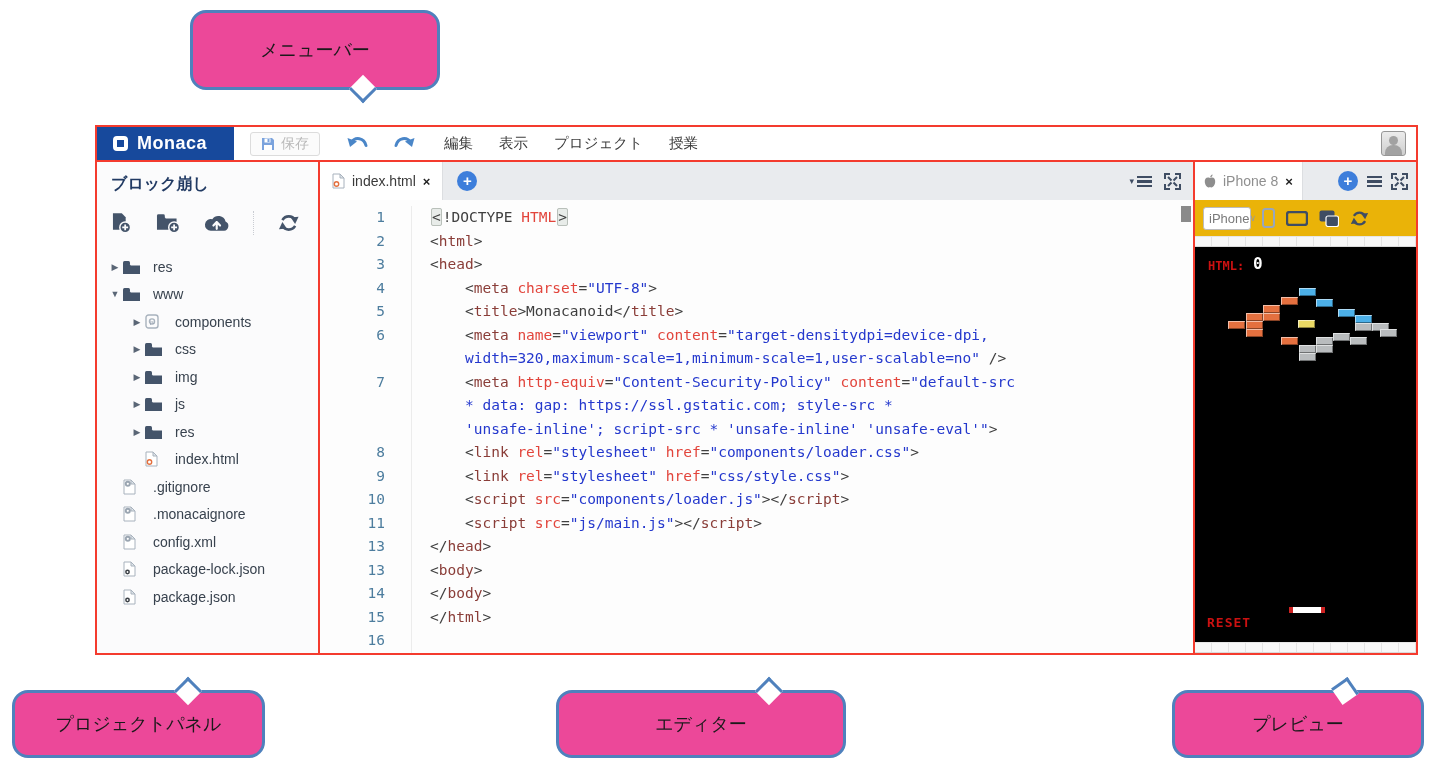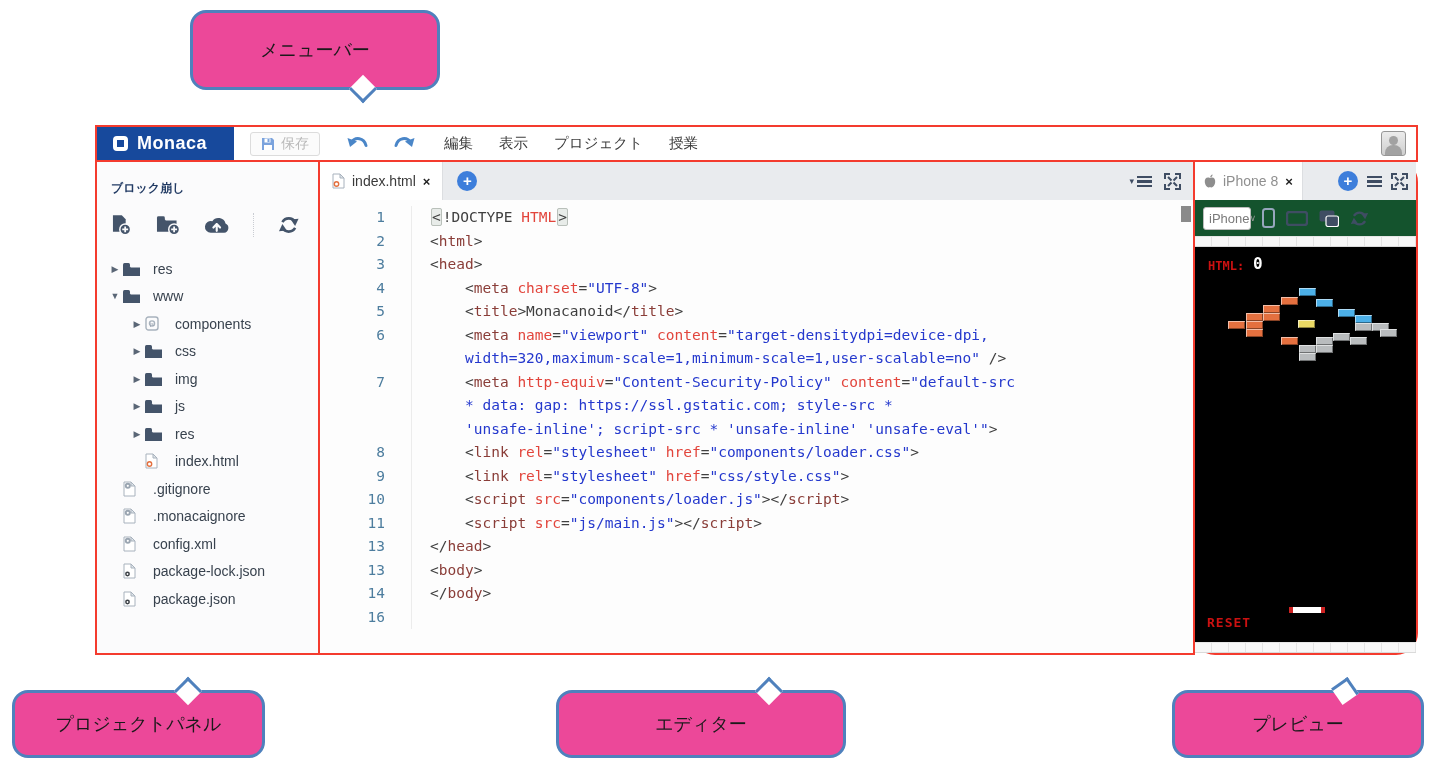--- a/index.html
+++ b/index.html
@@ -30,21 +30,21 @@
   .undoredo{margin-left:26px;display:flex;gap:22px;align-items:center;}
   #menus{display:flex;gap:26px;margin-left:28px;font-size:14.5px;color:#3c3c3c;}
   #menus span{cursor:default;}
   #avatar{margin-left:auto;margin-right:10px;width:25px;height:25px;border:1px solid #979797;border-radius:3px;
           background:linear-gradient(#ececec,#cfcfcf);position:relative;overflow:hidden;}
   #avatar .head{position:absolute;left:7px;top:4px;width:9px;height:9px;border-radius:50%;background:#a2a2a2;}
   #avatar .body{position:absolute;left:3px;top:13px;width:17px;height:12px;border-radius:8px 8px 0 0;background:#a2a2a2;}
 
   
   #project{left:0;top:35px;width:225px;height:495px;background:#fbfbfc;}
-  #ptitle{margin:18px 0 0 14px;font-size:12px;font-weight:bold;color:#213a63;}
+  #ptitle{margin:12px 0 0 14px;font-size:16px;font-weight:bold;color:#213a63;}
   #pactions{display:flex;align-items:center;margin:16px 10px 0 14px;gap:24px;}
   #pactions .spacer{flex:1;border-left:1px dotted #c9ccd2;height:24px;}
   #tree{margin-top:18px;font-size:14px;color:#38424e;}
   .trow{height:27.5px;display:flex;align-items:center;cursor:default;}
   .trow .arr{width:16px;font-size:9px;color:#5a6676;text-align:center;flex:0 0 16px;}
   .trow .ticon{width:20px;display:flex;align-items:center;flex:0 0 20px;}
   .trow .lbl{margin-left:10px;white-space:nowrap;}
 
   
   #editor{left:223px;top:35px;width:877px;height:495px;background:#fff;display:flex;flex-direction:column;}
@@ -62,21 +62,21 @@
   #codewrap{position:relative;flex:1;overflow:hidden;background:#fdfdfd;}
   #code{padding-top:6px;font-family:"DejaVu Sans Mono","Liberation Mono",monospace;font-size:14.5px;}
   .crow{display:flex;height:23.5px;line-height:23.5px;white-space:pre;}
   .gut{flex:0 0 92px;text-align:right;padding-right:26px;color:#4d7d9e;border-right:1px solid #ececec;}
   .cline{padding-left:18px;}
   .pn{color:#3f3f3f;} .tag{color:#8a3d38;} .attr{color:#e2453c;} .str{color:#2438cd;}
   .hl{color:#3f3f3f;background:#e8ece9;border:1px solid #b9c0ba;border-radius:2px;margin:0 1px;}
   #vthumb{position:absolute;right:2px;top:6px;width:10px;height:16px;background:#8a8a8a;}
 
   
-  #preview{left:1098px;top:35px;width:225px;height:495px;background:#14532d;display:flex;flex-direction:column;border-radius:22px;}
+  #preview{left:1098px;top:35px;width:225px;height:495px;background:#eab308;display:flex;flex-direction:column;}
   #ptabbar .tab{padding:0 9px;color:#8f8f8f;}
   #pvtools{height:36px;display:flex;align-items:center;gap:11px;padding:0 8px;flex:0 0 36px;}
   #devsel{width:48px;height:23px;border:1px solid #bcbcbc;border-radius:3px;color:#7a7a7a;font-size:13px;
           display:flex;align-items:center;justify-content:space-between;padding:0 5px;background:#fff;}
   .ruler{height:11px;background:repeating-linear-gradient(90deg,#f7f7f7 0 16px,#e3e3e3 16px 17px);border-top:1px solid #e6e6e6;border-bottom:1px solid #dadada;flex:0 0 11px;}
   #game{position:relative;flex:1;background:#000;font-family:"DejaVu Sans Mono","Liberation Mono",monospace;overflow:hidden;}
   #scoreLbl{position:absolute;left:13px;top:12px;color:#cc1111;font-size:12px;font-weight:bold;}
   #scoreVal{position:absolute;left:58px;top:7px;color:#fff;font-size:16px;font-weight:bold;}
   #resetBtn{position:absolute;left:12px;bottom:12px;color:#cc1111;font-size:13px;font-weight:bold;letter-spacing:1px;cursor:pointer;}
   .blk{position:absolute;width:17px;height:8px;box-shadow:inset 1px 1px 0 rgba(255,255,255,.55),inset -1px -1px 0 rgba(0,0,0,.4);}
@@ -342,20 +342,21 @@
             <div class="crow"><span class="gut">7</span><span class="cline" style="padding-left: 53px;"><span class="pn">&lt;</span><span class="tag">meta</span><span class="pn"> </span><span class="attr">http-equiv</span><span class="pn">=</span><span class="str">"Content-Security-Policy"</span><span class="pn"> </span><span class="attr">content</span><span class="pn">=</span><span class="str">"default-src</span></span></div>
             <div class="crow"><span class="gut"></span><span class="cline" style="padding-left: 53px;"><span class="str">* data: gap: https://ssl.gstatic.com; style-src *</span></span></div>
             <div class="crow"><span class="gut"></span><span class="cline" style="padding-left: 53px;"><span class="str">'unsafe-inline'; script-src * 'unsafe-inline' 'unsafe-eval'"</span><span class="pn">&gt;</span></span></div>
             <div class="crow"><span class="gut">8</span><span class="cline" style="padding-left: 53px;"><span class="pn">&lt;</span><span class="tag">link</span><span class="pn"> </span><span class="attr">rel</span><span class="pn">=</span><span class="str">"stylesheet"</span><span class="pn"> </span><span class="attr">href</span><span class="pn">=</span><span class="str">"components/loader.css"</span><span class="pn">&gt;</span></span></div>
             <div class="crow"><span class="gut">9</span><span class="cline" style="padding-left: 53px;"><span class="pn">&lt;</span><span class="tag">link</span><span class="pn"> </span><span class="attr">rel</span><span class="pn">=</span><span class="str">"stylesheet"</span><span class="pn"> </span><span class="attr">href</span><span class="pn">=</span><span class="str">"css/style.css"</span><span class="pn">&gt;</span></span></div>
             <div class="crow"><span class="gut">10</span><span class="cline" style="padding-left: 53px;"><span class="pn">&lt;</span><span class="tag">script</span><span class="pn"> </span><span class="attr">src</span><span class="pn">=</span><span class="str">"components/loader.js"</span><span class="pn">&gt;&lt;/</span><span class="tag">script</span><span class="pn">&gt;</span></span></div>
             <div class="crow"><span class="gut">11</span><span class="cline" style="padding-left: 53px;"><span class="pn">&lt;</span><span class="tag">script</span><span class="pn"> </span><span class="attr">src</span><span class="pn">=</span><span class="str">"js/main.js"</span><span class="pn">&gt;&lt;/</span><span class="tag">script</span><span class="pn">&gt;</span></span></div>
             <div class="crow"><span class="gut">13</span><span class="cline" style="padding-left: 18px;"><span class="pn">&lt;/</span><span class="tag">head</span><span class="pn">&gt;</span></span></div>
             <div class="crow"><span class="gut">13</span><span class="cline" style="padding-left: 18px;"><span class="pn">&lt;</span><span class="tag">body</span><span class="pn">&gt;</span></span></div>
             <div class="crow"><span class="gut">14</span><span class="cline" style="padding-left: 18px;"><span class="pn">&lt;/</span><span class="tag">body</span><span class="pn">&gt;</span></span></div>
+            <div class="crow"><span class="gut">15</span><span class="cline" style="padding-left: 18px;"><span class="pn">&lt;/</span><span class="tag">html</span><span class="pn">&gt;</span></span></div>
             <div class="crow"><span class="gut">16</span><span class="cline" style="padding-left: 18px;"></span></div>
           </div>
         <div id="vthumb"></div>
       </div>
     </div>
 
     <div id="preview" class="rbox">
       <div class="tabbar" id="ptabbar">
         <div class="tab">
           <svg width="12" height="14" viewBox="0 0 12 14">

